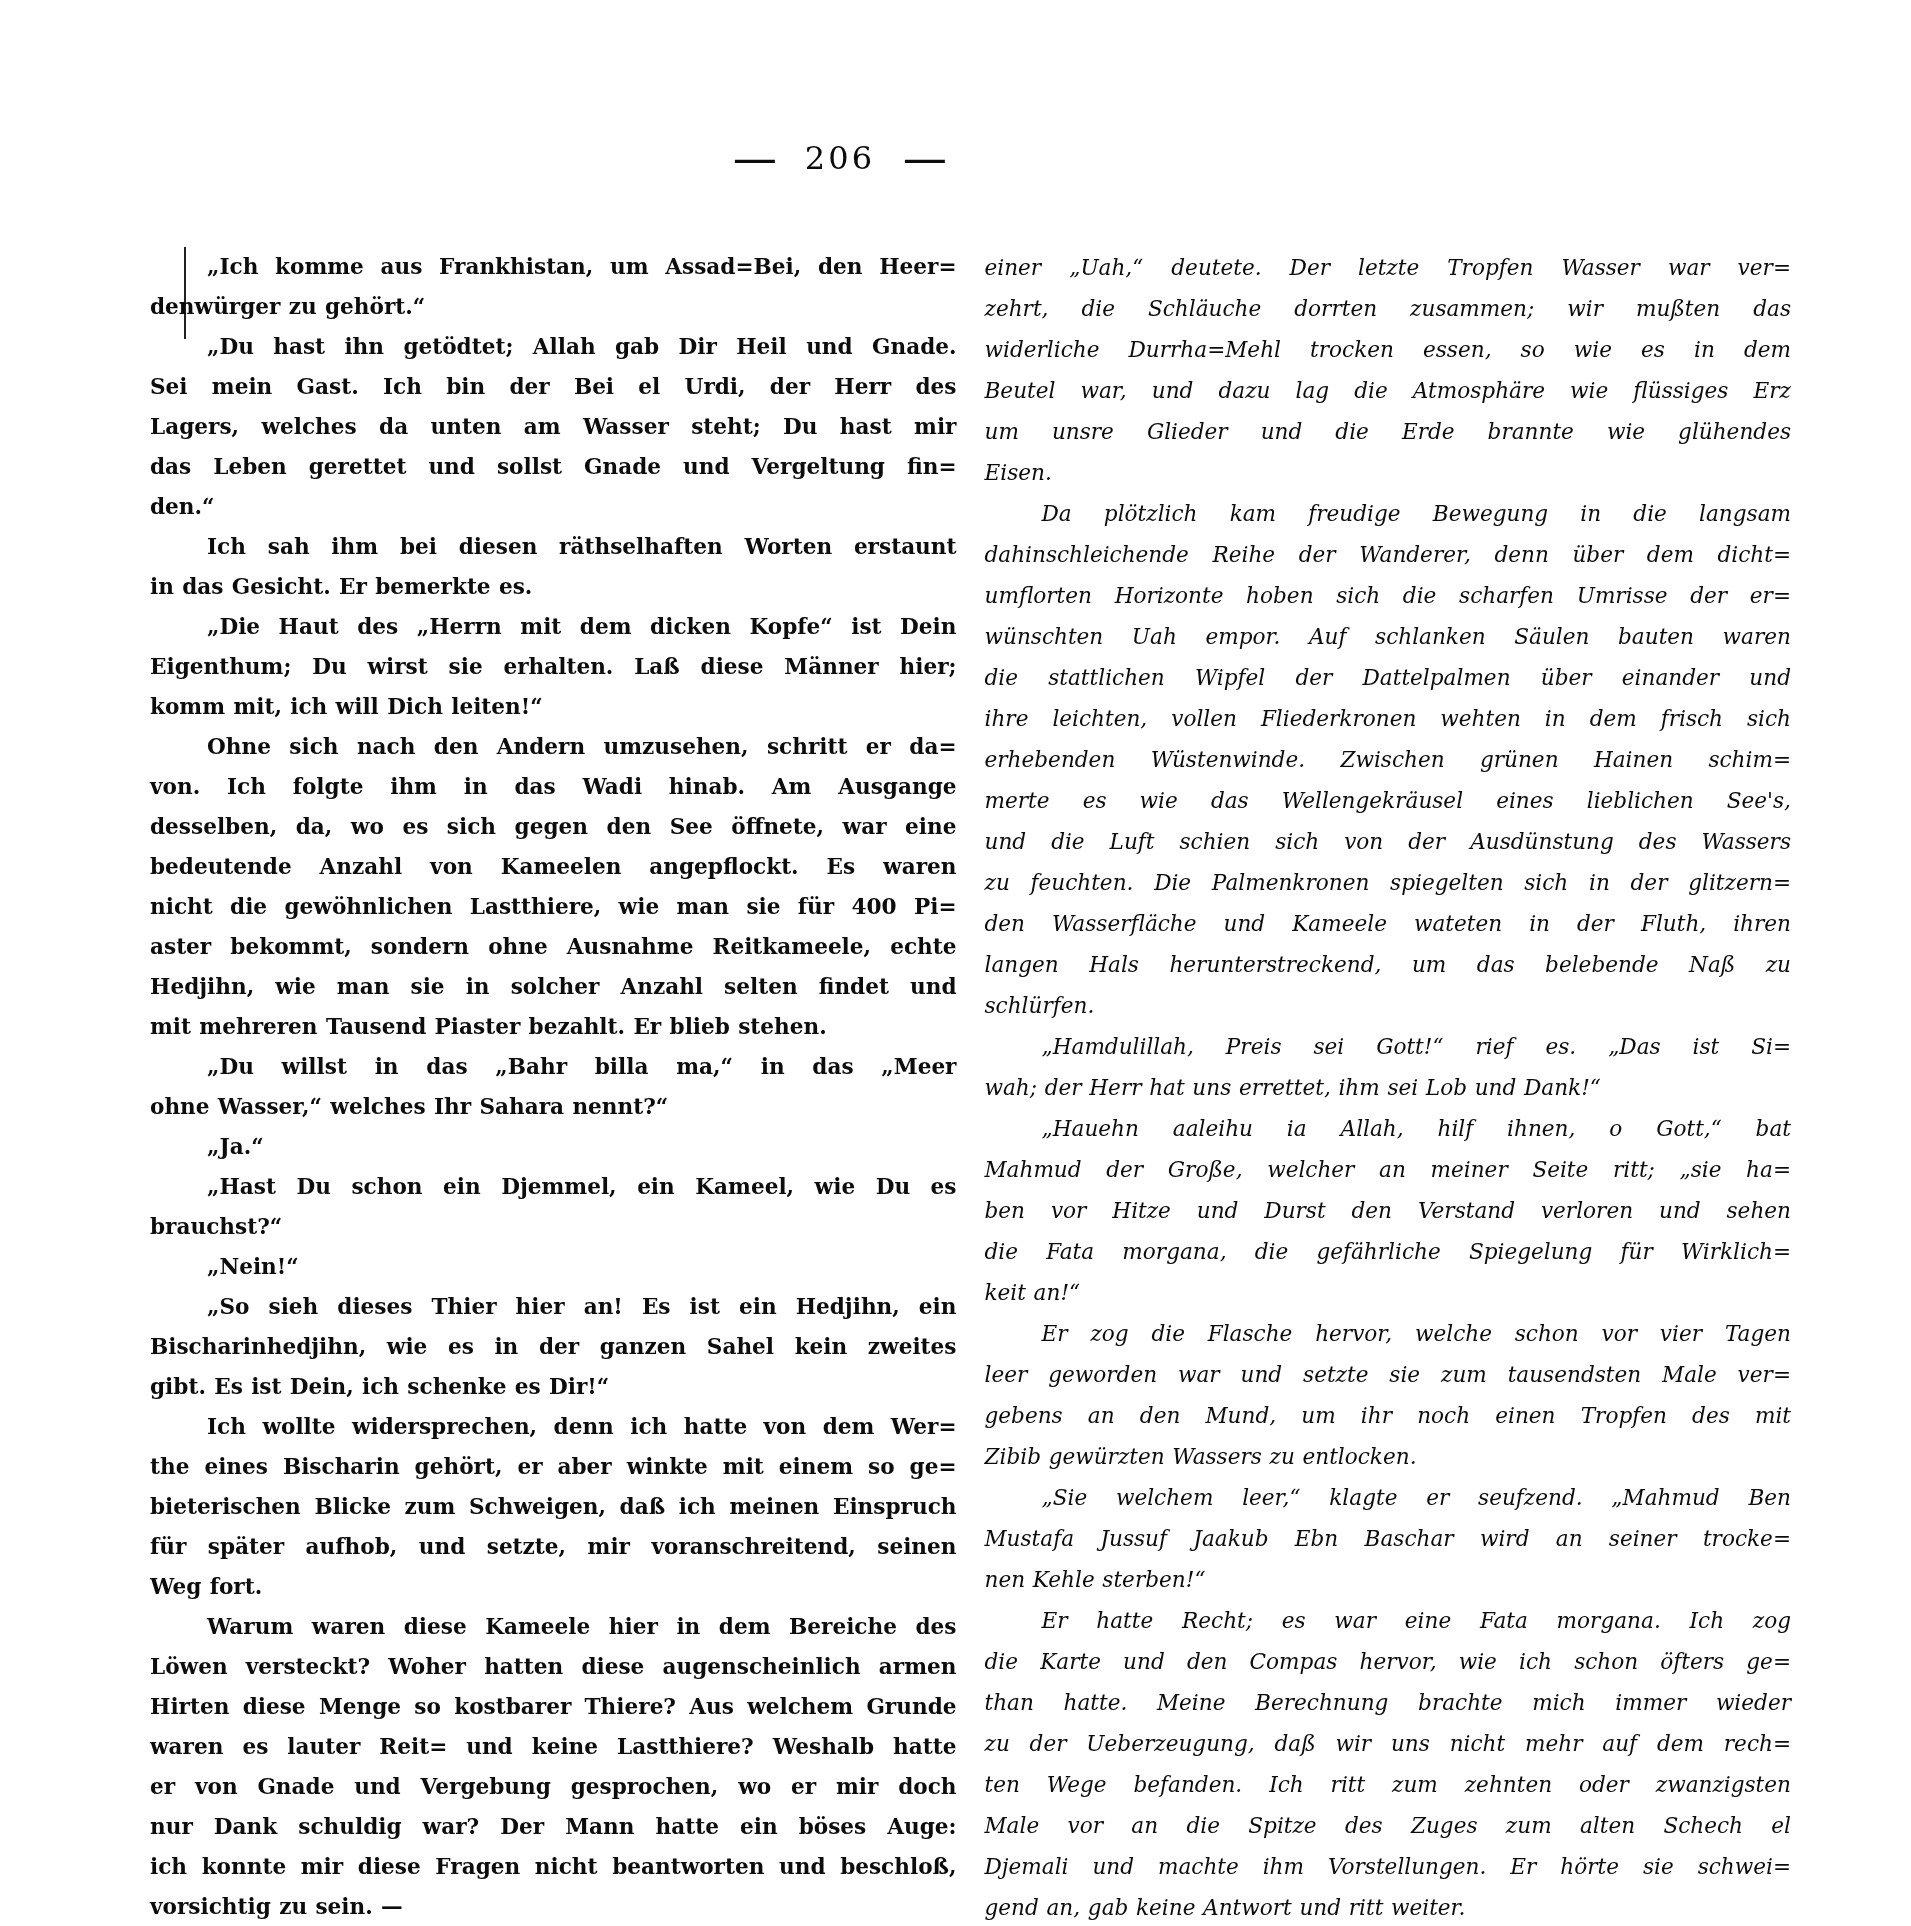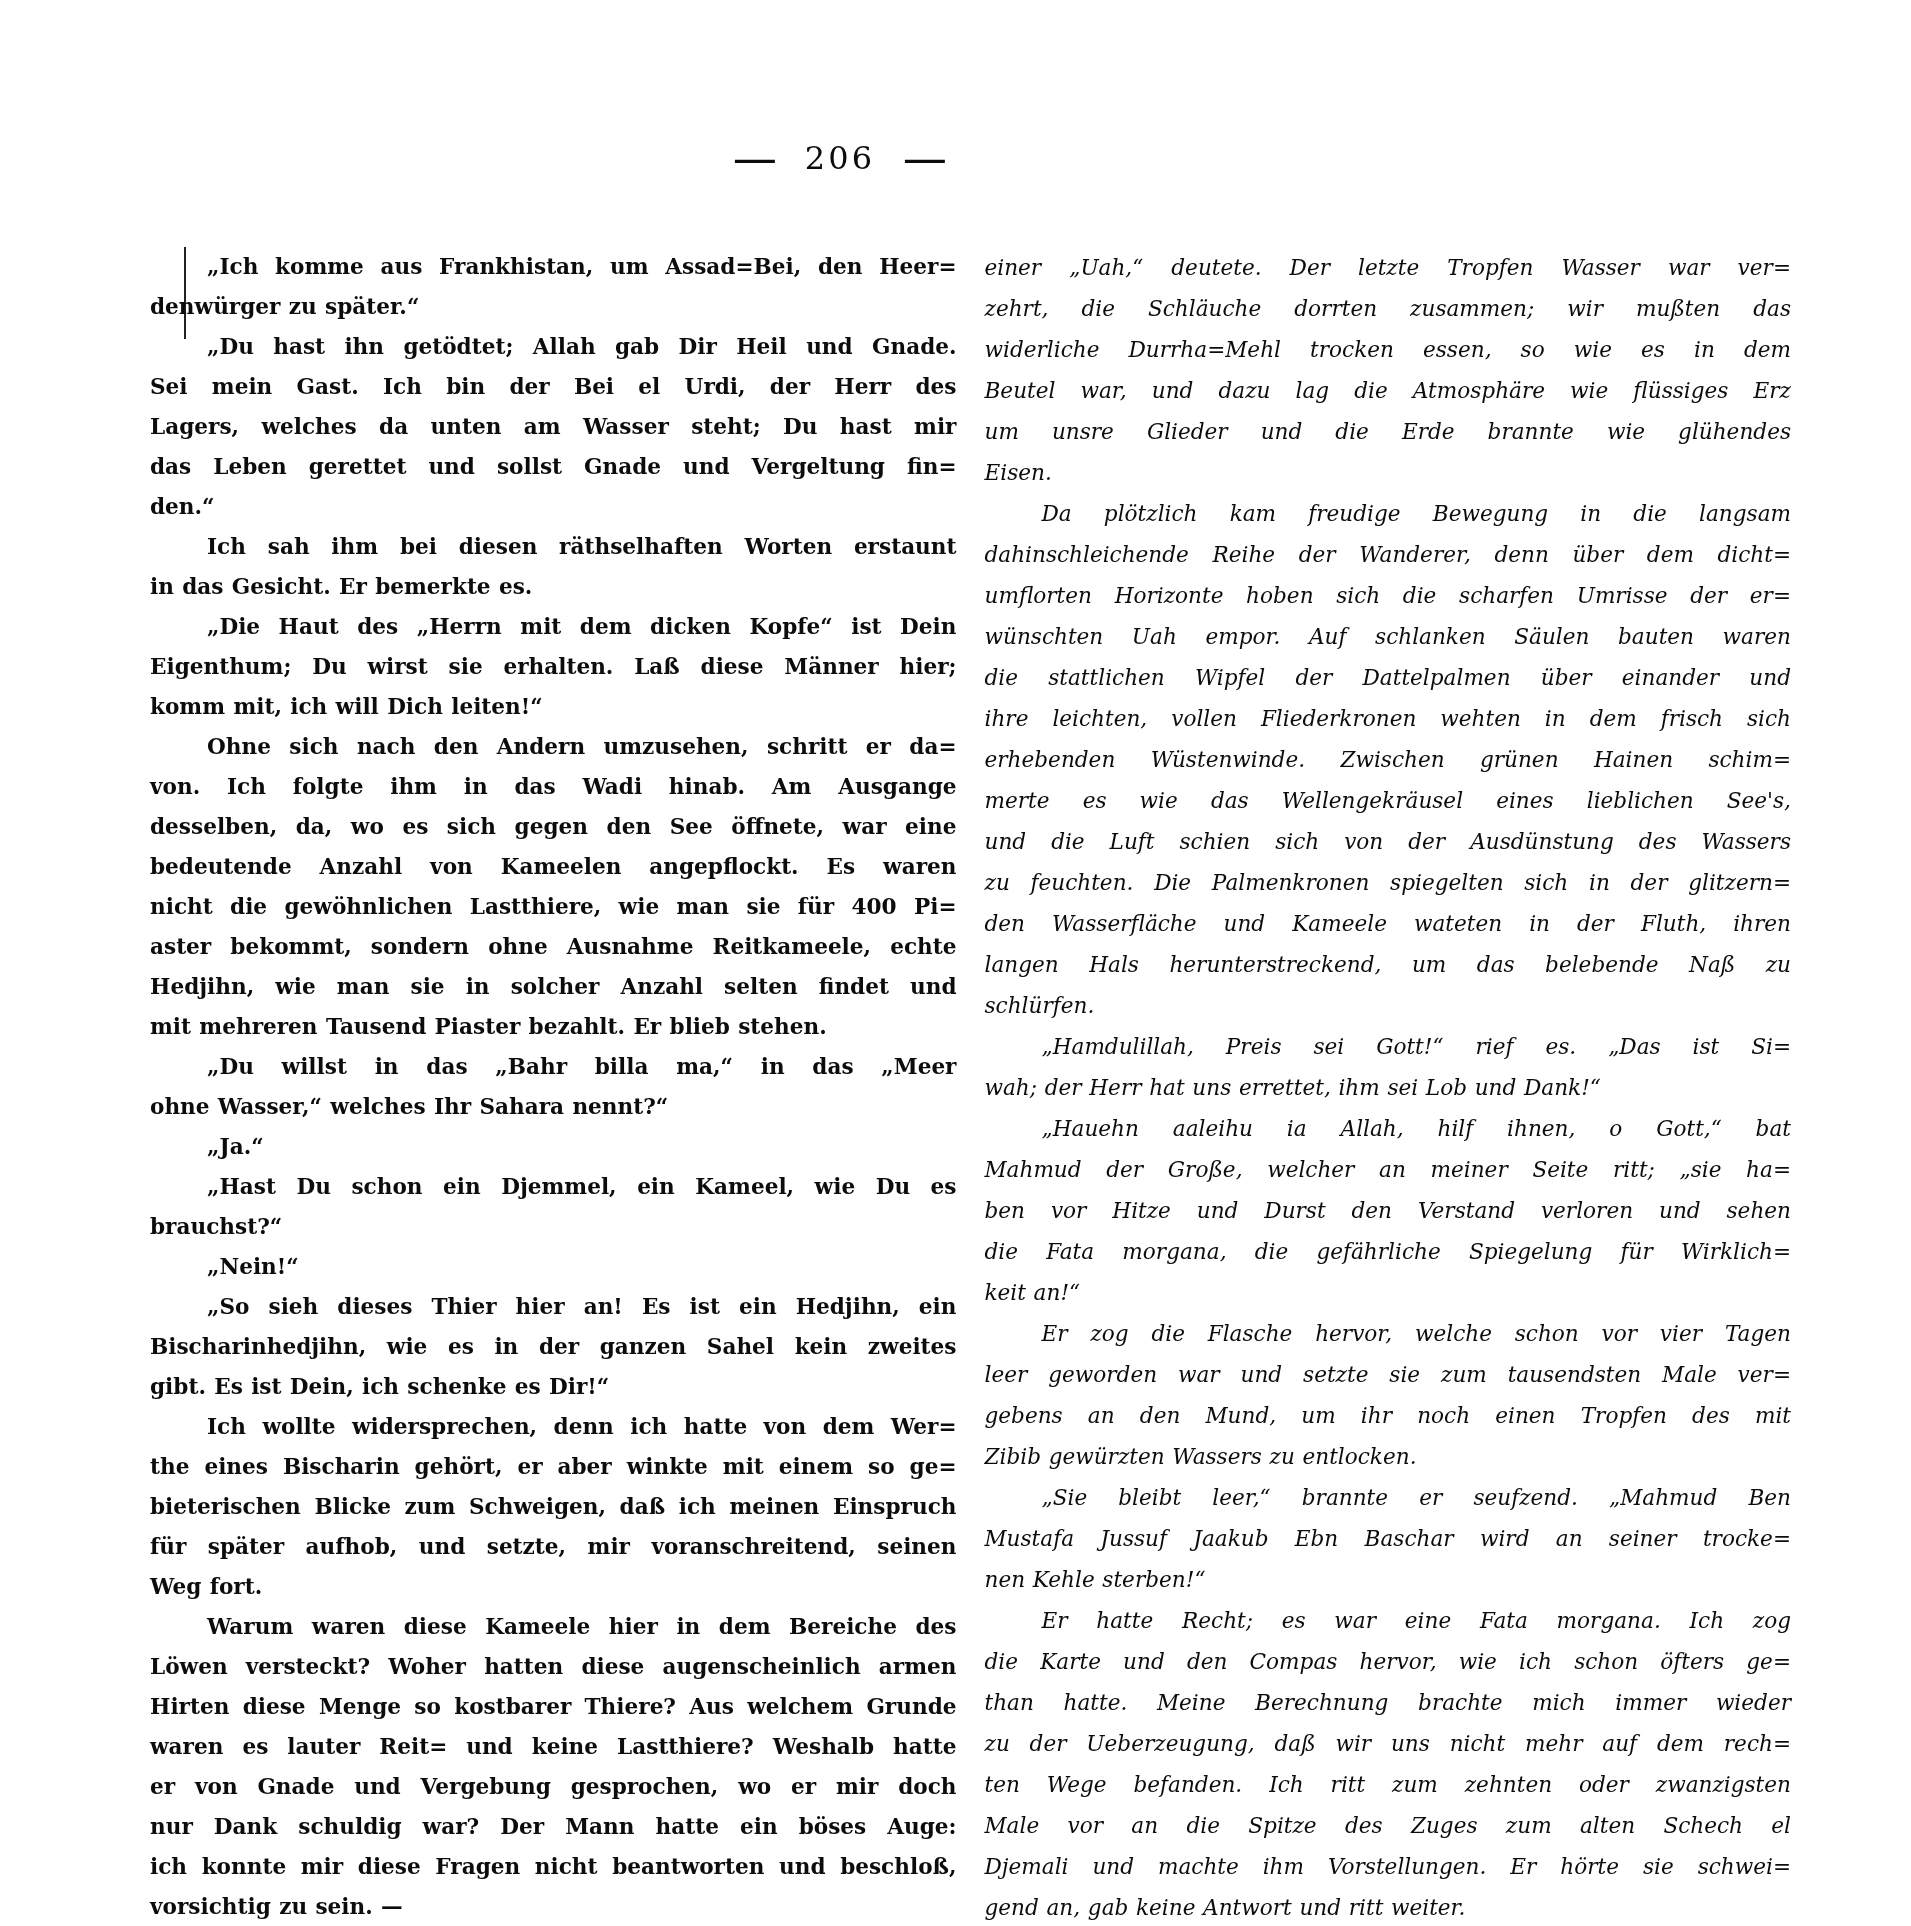--- a/index.html
+++ b/index.html
@@ -51,21 +51,21 @@
 
   <div class="page-header">
     <span class="dash">—</span>
     <span class="page-num">206</span>
     <span class="dash">—</span>
   </div>
 
   <div class="columns">
     <div class="column left">
         <div class="line indent">„Ich komme aus Frankhistan, um Assad=Bei, den Heer=</div>
-        <div class="line last">denwürger zu später.“</div>
+        <div class="line last">denwürger zu gehört.“</div>
         <div class="line indent">„Du hast ihn getödtet; Allah gab Dir Heil und Gnade.</div>
         <div class="line">Sei mein Gast.  Ich bin der Bei el Urdi, der Herr des</div>
         <div class="line">Lagers, welches da unten am Wasser steht; Du hast mir</div>
         <div class="line">das Leben gerettet und sollst Gnade und Vergeltung fin=</div>
         <div class="line last">den.“</div>
         <div class="line indent">Ich sah ihm bei diesen räthselhaften Worten erstaunt</div>
         <div class="line last">in das Gesicht.  Er bemerkte es.</div>
         <div class="line indent">„Die Haut des „Herrn mit dem dicken Kopfe“ ist Dein</div>
         <div class="line">Eigenthum; Du wirst sie erhalten.  Laß diese Männer hier;</div>
         <div class="line last">komm mit, ich will Dich leiten!“</div>
@@ -124,21 +124,21 @@
         <div class="line last">wah; der Herr hat uns errettet, ihm sei Lob und Dank!“</div>
         <div class="line indent">„Hauehn aaleihu ia Allah, hilf ihnen, o Gott,“ bat</div>
         <div class="line">Mahmud der Große, welcher an meiner Seite ritt; „sie ha=</div>
         <div class="line">ben vor Hitze und Durst den Verstand verloren und sehen</div>
         <div class="line">die Fata morgana, die gefährliche Spiegelung für Wirklich=</div>
         <div class="line last">keit an!“</div>
         <div class="line indent">Er zog die Flasche hervor, welche schon vor vier Tagen</div>
         <div class="line">leer geworden war und setzte sie zum tausendsten Male ver=</div>
         <div class="line">gebens an den Mund, um ihr noch einen Tropfen des mit</div>
         <div class="line last">Zibib gewürzten Wassers zu entlocken.</div>
-        <div class="line indent">„Sie bleibt leer,“ brannte er seufzend.  „Mahmud Ben</div>
+        <div class="line indent">„Sie welchem leer,“ klagte er seufzend.  „Mahmud Ben</div>
         <div class="line">Mustafa Jussuf Jaakub Ebn Baschar wird an seiner trocke=</div>
         <div class="line last">nen Kehle sterben!“</div>
         <div class="line indent">Er hatte Recht; es war eine Fata morgana.  Ich zog</div>
         <div class="line">die Karte und den Compas hervor, wie ich schon öfters ge=</div>
         <div class="line">than hatte.  Meine Berechnung brachte mich immer wieder</div>
         <div class="line">zu der Ueberzeugung, daß wir uns nicht mehr auf dem rech=</div>
         <div class="line">ten Wege befanden.  Ich ritt zum zehnten oder zwanzigsten</div>
         <div class="line">Male vor an die Spitze des Zuges zum alten Schech el</div>
         <div class="line">Djemali und machte ihm Vorstellungen.  Er hörte sie schwei=</div>
         <div class="line last">gend an, gab keine Antwort und ritt weiter.</div>

